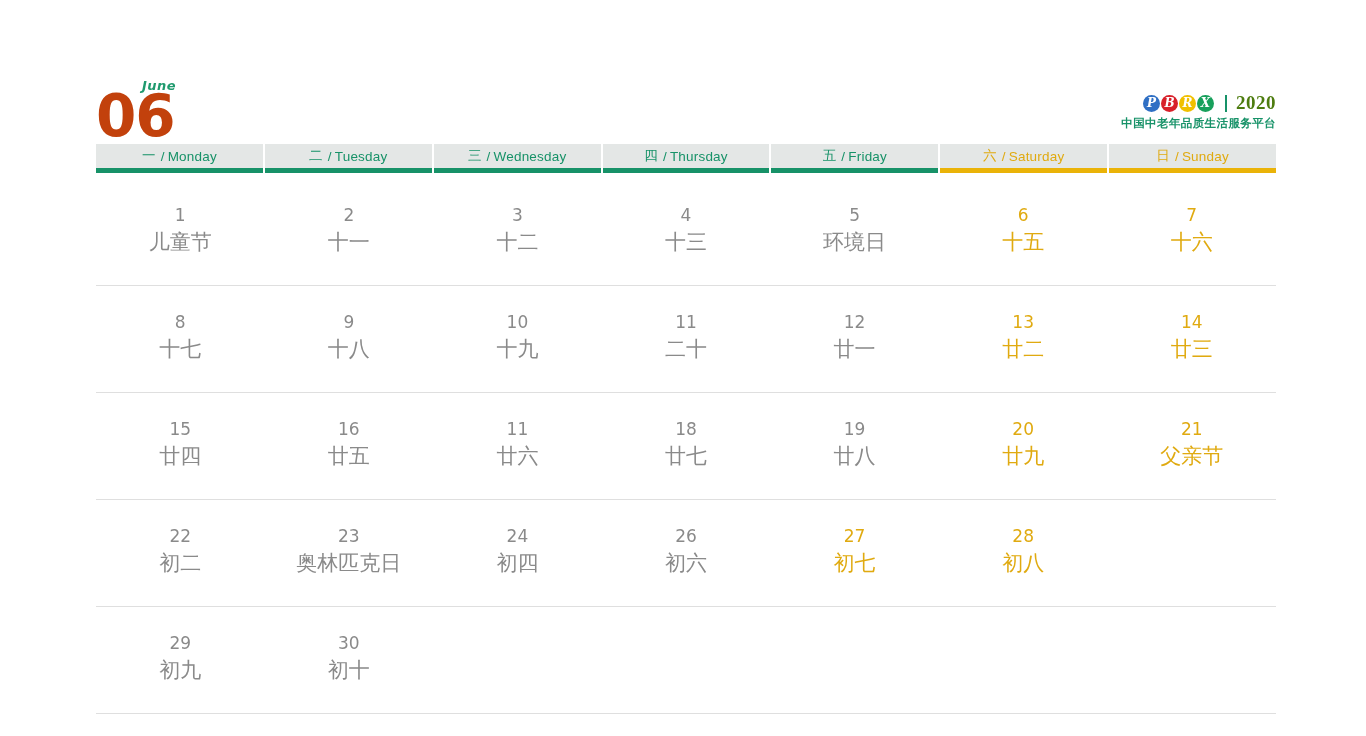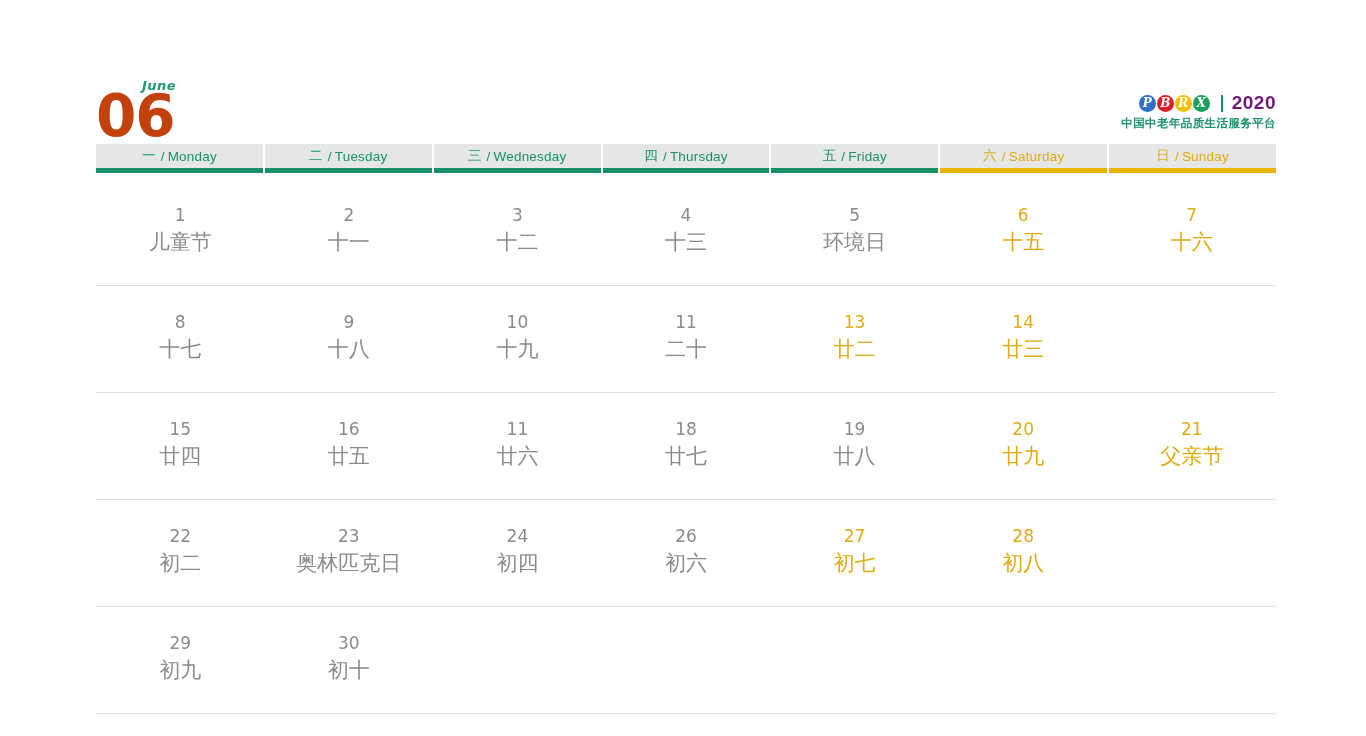--- a/index.html
+++ b/index.html
@@ -92,24 +92,24 @@
   .logo-dot.d2 { background: #f0c000; }
   .logo-dot.d3 { background: #18a05c; }
 
   .brand-sep {
     width: 2px;
     height: 17px;
     background: #179268;
     margin: 0 4px 0 6px;
   }
   .brand-year {
-    font-family: Liberation Sans, sans-serif;
+    font-family: Liberation Serif, serif;
     font-weight: bold;
     font-size: 19px;
-    color: #701a75;
+    color: #4d7c0f;
     letter-spacing: 0.5px;
   }
   .brand-tagline {
     font-family: "DejaVu Sans", sans-serif;
     font-weight: bold;
     font-size: 11.5px;
     color: #179268;
     letter-spacing: 0.4px;
     margin-top: 2px;
     text-align: left;
@@ -294,20 +294,24 @@
             <div class="day-sub">十八</div>
           </div>
           <div class="day-cell">
             <div class="day-num">10</div>
             <div class="day-sub">十九</div>
           </div>
           <div class="day-cell">
             <div class="day-num">11</div>
             <div class="day-sub">二十</div>
           </div>
+          <div class="day-cell">
+            <div class="day-num">12</div>
+            <div class="day-sub">廿一</div>
+          </div>
           <div class="day-cell gold">
             <div class="day-num">13</div>
             <div class="day-sub">廿二</div>
           </div>
           <div class="day-cell gold">
             <div class="day-num">14</div>
             <div class="day-sub">廿三</div>
           </div>
         </div>
         <div class="week-row">

